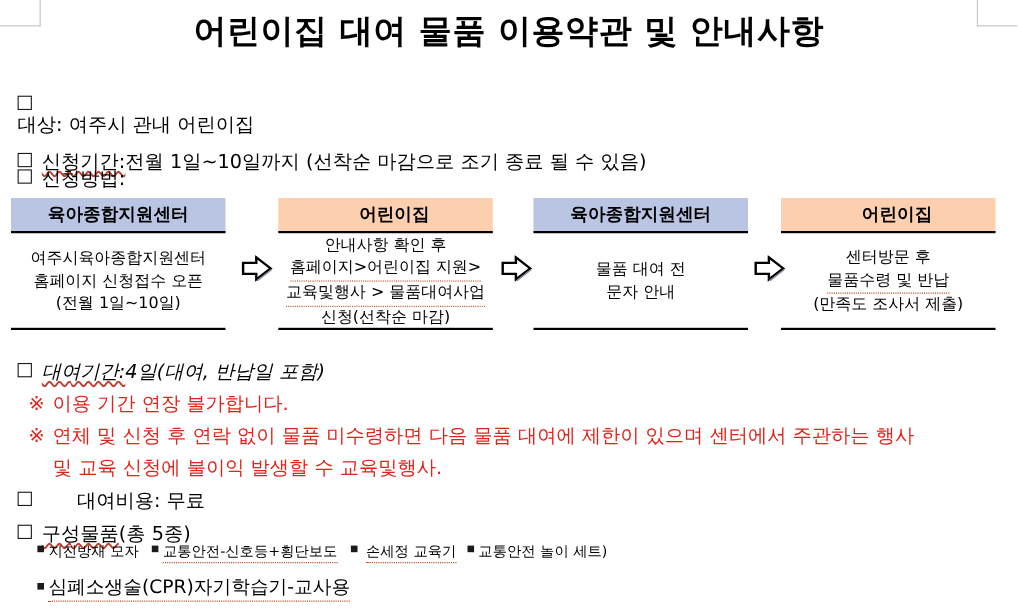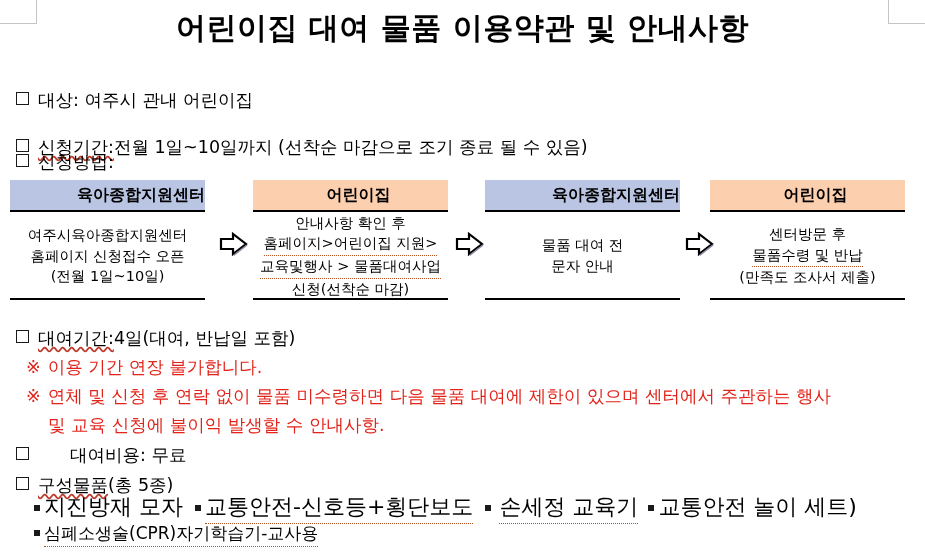--- a/index.html
+++ b/index.html
@@ -110,21 +110,21 @@
     top: 180px;
   }
   .flow-head {
     height: 30px;
     line-height: 30px;
     text-align: center;
     font-size: 16px;
     font-weight: bold;
     border-bottom: 2.2px solid #000;
   }
-  .flow-head.blue  { background: #b9c5e2; text-align: right; }
+  .flow-head.blue  { background: #b9c5e2; }
   .flow-head.peach { background: #fccfae; padding-left: 16px; }
   .flow-body {
     height: 88px;
     border-bottom: 2.2px solid #000;
     display: flex;
     flex-direction: column;
     align-items: center;
     justify-content: center;
     text-align: center;
     font-size: 14.5px;
@@ -146,21 +146,21 @@
 </head>
 <body>
 
 <div id="page">
 
   <div class="corner corner-tl"></div>
   <div class="corner corner-tr"></div>
 
   <div class="doc-title">어린이집 대여 물품 이용약관 및 안내사항</div>
 
-  <div class="bullet-row" style="left:16px; top:88px;">
+  <div class="bullet-row" style="left:16px; top:88px;flex-direction:column;">
     <span class="box-marker"></span>
     <span class="bullet-text">대상: 여주시 관내 어린이집</span>
   </div>
 
   <div class="bullet-row" style="left:16px; top:119px;margin-top:16px;">
     <span class="box-marker"></span>
     <span class="bullet-text sp">신청기간:</span>
     <span class="bullet-text"> 전월 1일~10일까지 (선착순 마감으로 조기 종료 될 수 있음)</span>
   </div>
 
@@ -219,51 +219,51 @@
 
   <div class="flow-box" style="left:710px;">
     <div class="flow-head peach">어린이집</div>
     <div class="flow-body">
       <span class="ln">센터방문 후</span>
       <span class="ln sp-b">물품수령 및 반납</span>
       <span class="ln">(만족도 조사서 제출)</span>
     </div>
   </div>
 
-  <div class="bullet-row" style="left:16px; top:326px;">
+  <div class="bullet-row" style="left:16px; top:326px;font-style:italic;">
     <span class="box-marker"></span>
     <span class="bullet-text sp">대여기간:</span>
     <span class="bullet-text"> 4일(대여, 반납일 포함)</span>
   </div>
 
   <div class="bullet-row warn" style="left:26px; top:355px;">
     <span class="ref-marker">※</span>
     <span class="bullet-text">이용 기간 연장 불가합니다.</span>
   </div>
 
   <div class="bullet-row warn" style="left:26px; top:384px;">
     <span class="ref-marker">※</span>
     <span class="bullet-text">연체 및 신청 후 연락 없이 물품 미수령하면 다음 물품 대여에 제한이 있으며 센터에서 주관하는 행사</span>
   </div>
   <div class="bullet-row warn" style="left:48px; top:413px;">
-    <span class="bullet-text">및 교육 신청에 불이익 발생할 수 안내사항.</span>
+    <span class="bullet-text">및 교육 신청에 불이익 발생할 수 교육및행사.</span>
   </div>
 
   <div class="bullet-row" style="left:16px; top:443px;gap:32px;">
     <span class="box-marker"></span>
     <span class="bullet-text">대여비용: 무료</span>
   </div>
 
   <div class="bullet-row" style="left:16px; top:473px;text-align:center;">
     <span class="box-marker"></span>
     <span class="bullet-text sp">구성물품</span>
     <span class="bullet-text"> (총 5종)</span>
   </div>
 
-  <div class="bullet-row" style="left:34px; top:492px; font-size:22px;">
+  <div class="bullet-row" style="left:34px; top:492px; font-size:13px;">
     <span class="sq-marker"></span>
     <span class="bullet-text">지진방재 모자</span>
     <span style="width:12px;"></span>
     <span class="sq-marker"></span>
     <span class="bullet-text sp-b">교통안전-신호등+횡단보도</span>
     <span style="width:12px;"></span>
     <span class="sq-marker"></span>
     <span class="bullet-text sp-b" style="margin-left:4px;">손세정 교육기</span>
     <span style="width:10px;"></span>
     <span class="sq-marker"></span>

